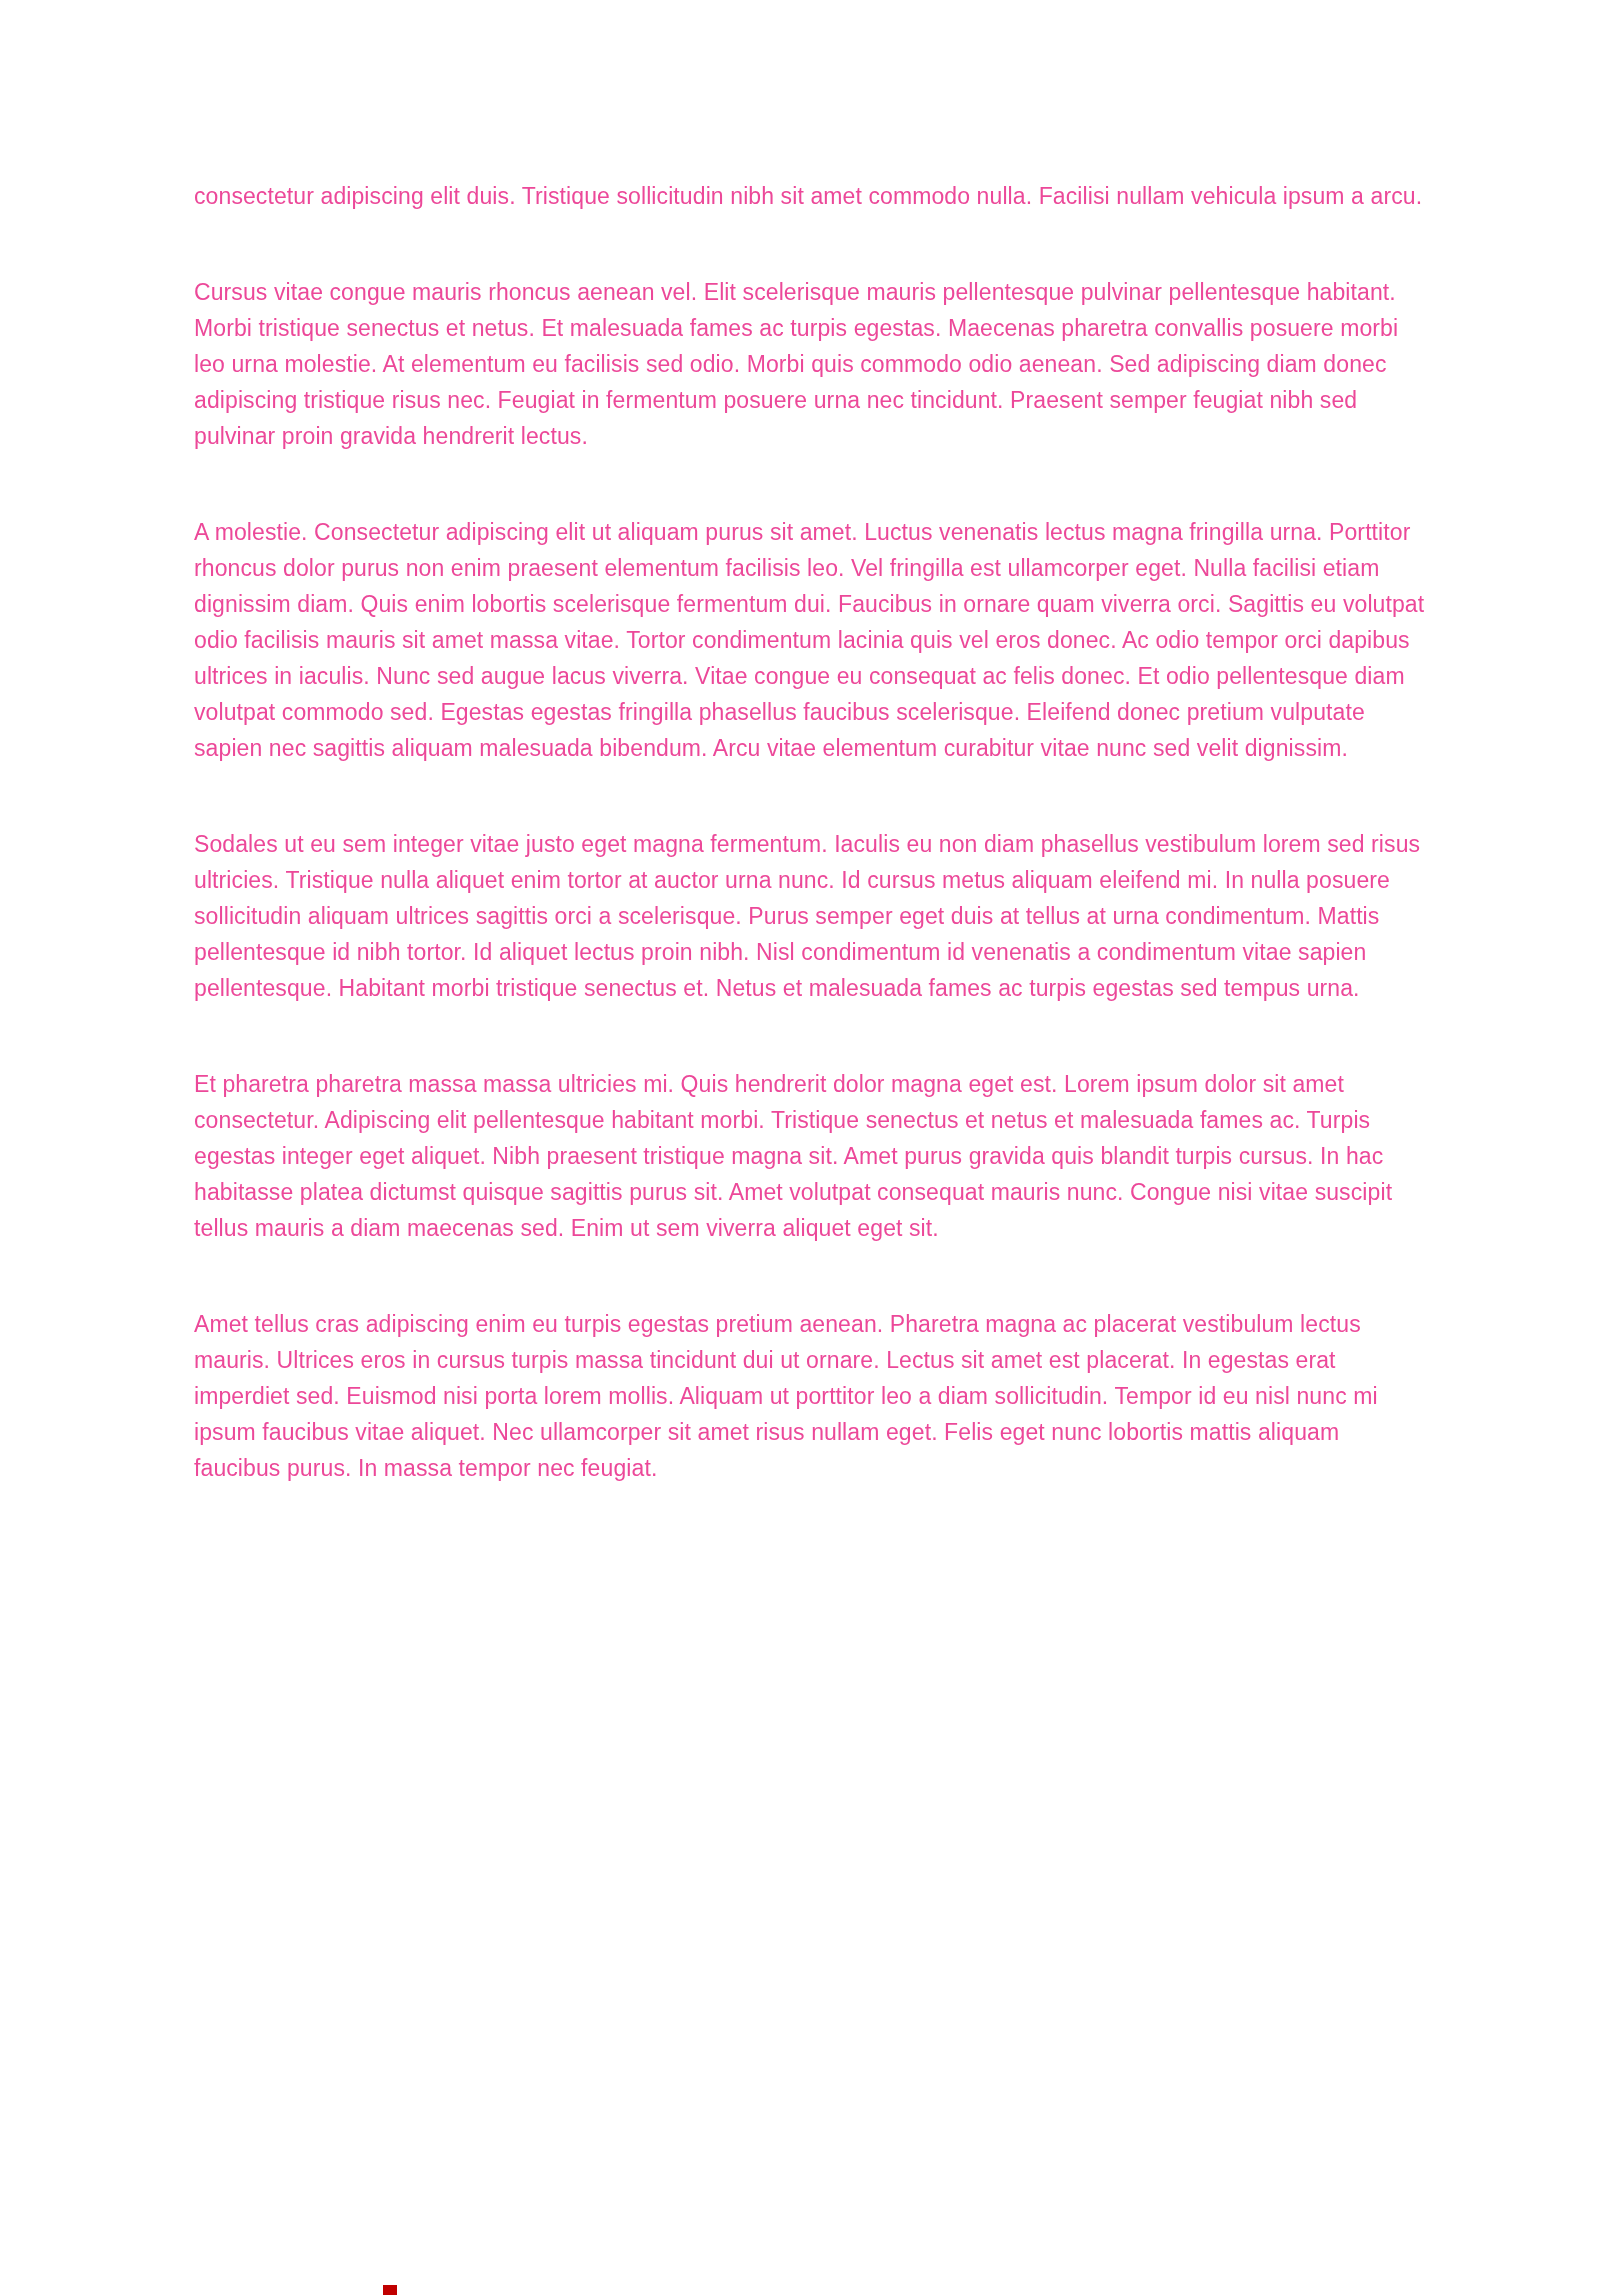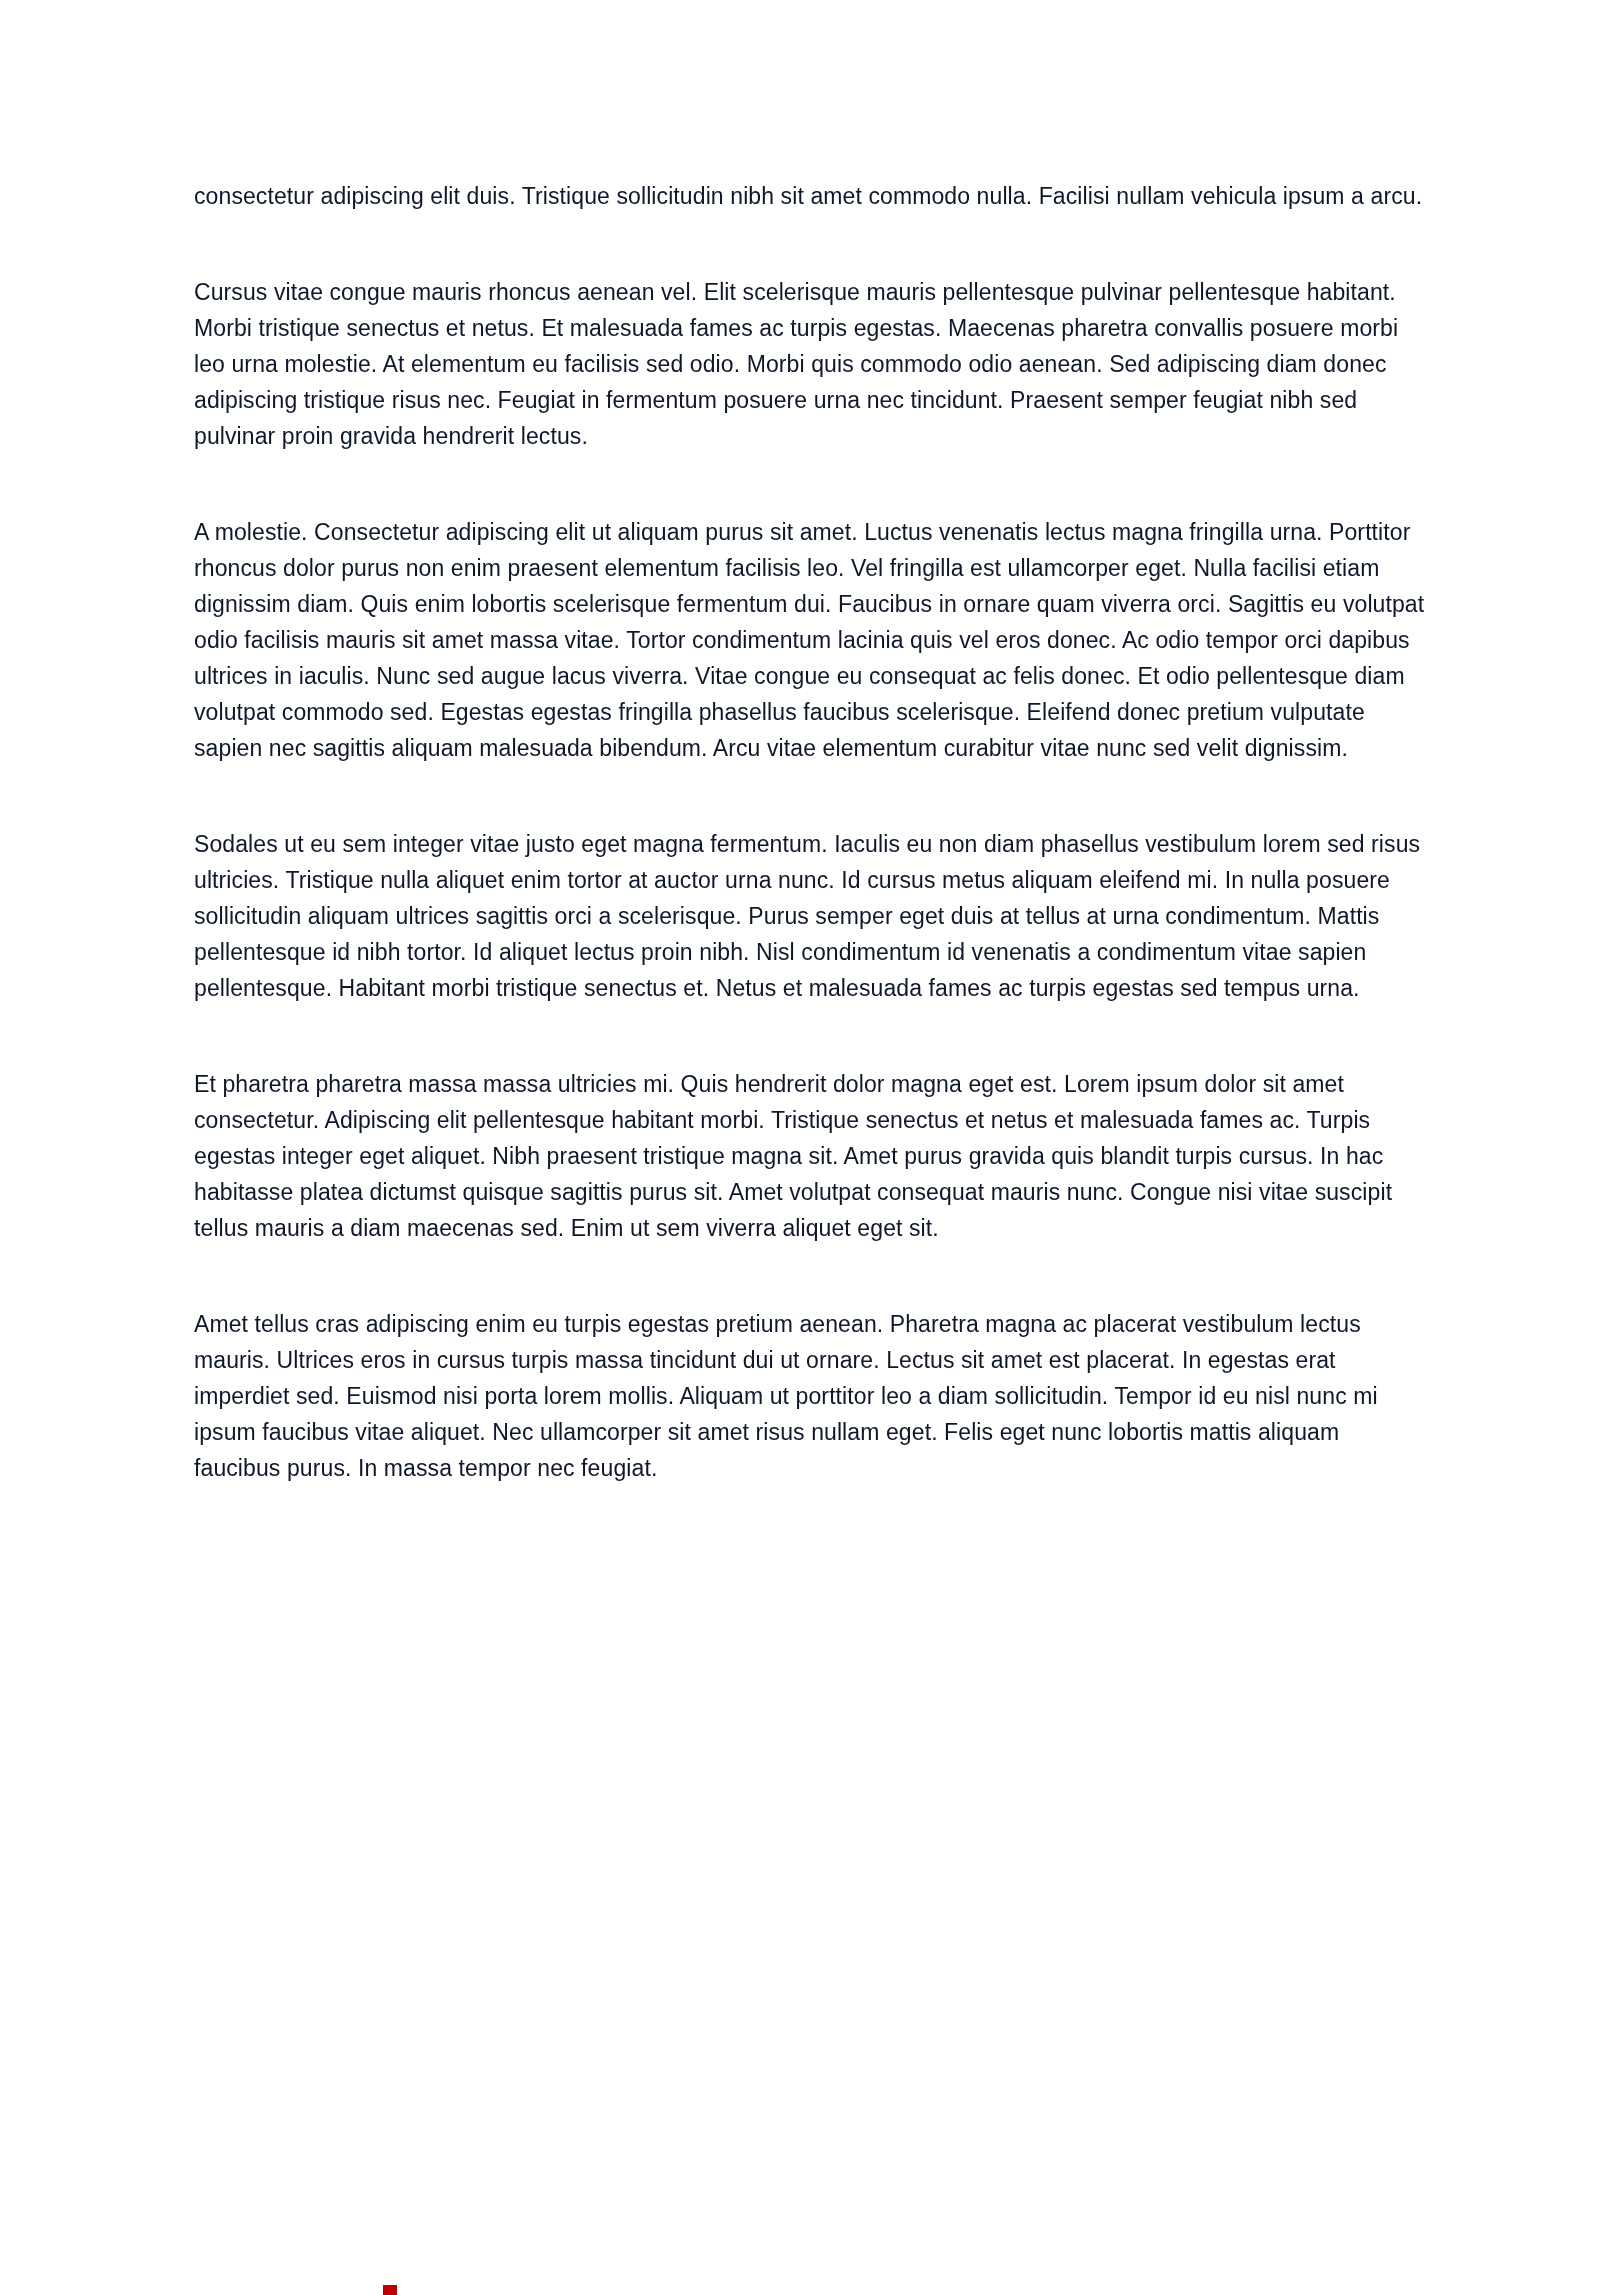--- a/index.html
+++ b/index.html
@@ -22,21 +22,21 @@
     left: 194px;
     width: 1237px;
   }
   .content p {
     margin: 0 0 60px 0;
     font-size: 23px;
     line-height: 36px;
     font-weight: 400;
     letter-spacing: 0.1px;
     text-align: left;
-    color: #0f172a;
+    color: #ec4899;
   }
   .red-mark {
     position: absolute;
     left: 383px;
     bottom: 0px;
     width: 14.4px;
     height: 10.5px;
     background: #c00000;
   }
 </style>

